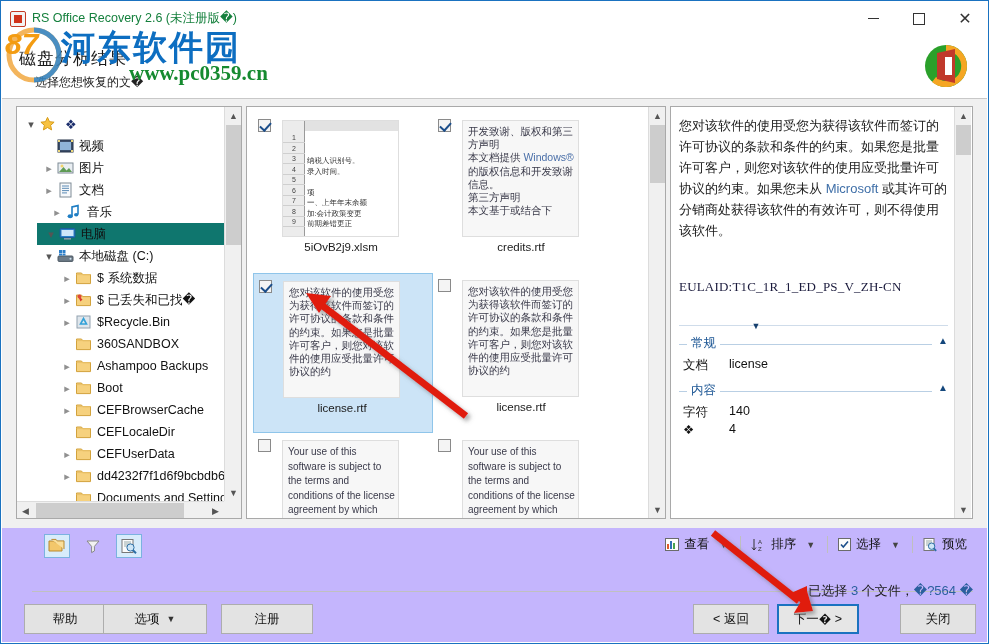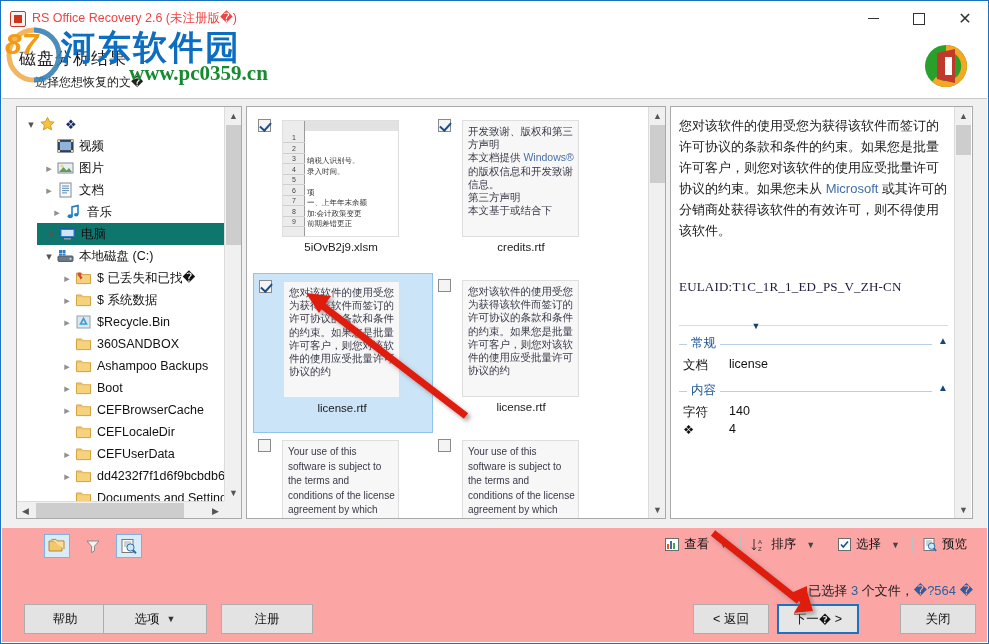--- a/index.html
+++ b/index.html
@@ -23,21 +23,21 @@
     background:#ffffff;
     display:flex; align-items:center;
   }
   .title-icon {
     width:16px; height:16px; margin-left:9px; margin-right:6px;
     border:1px solid #c43b25; background:#f3f3f3;
     display:flex; align-items:center; justify-content:center;
     border-radius:2px;
   }
   .title-icon i { display:block; width:8px; height:8px; background:#d0321a; }
-  .title-text { color:#ef4444; font-size:12.5px; white-space:nowrap; }
+  .title-text { color:#15803d; font-size:12.5px; white-space:nowrap; }
   .win-buttons { position:absolute; right:0; top:0; display:flex; height:35px; }
   .win-btn { width:46px; height:35px; display:flex; align-items:center; justify-content:center;
              color:#333; font-size:13px; }
   .win-btn.min::after { content:""; display:block; width:11px; height:1px; background:#333; }
   .win-btn.max::after { content:""; display:block; width:10px; height:10px; border:1px solid #333; }
   .win-btn.close { font-size:16px; font-weight:300; }
 
   
   .header {
     position:absolute; left:1px; top:35px; right:1px; height:62px;
@@ -154,21 +154,21 @@
   .sect .lbl { position:absolute; left:8px; top:0; color:#1c5694; font-size:12.5px; background:#fff;
                padding:0 4px; }
   .sect .line { position:absolute; left:0; top:9px; right:16px; height:1px; background:#b9cfe4; }
   .sect .col { position:absolute; right:0; top:0; color:#14477c; font-size:10px; }
   .kv { position:absolute; left:8px; right:24px; font-size:12.5px; color:#111; }
   .kv .k { position:absolute; left:4px; }
   .kv .v { position:absolute; left:50px; }
 
   
   .bottom {
-    position:absolute; left:1px; right:1px; bottom:1px; height:114px; background:#fca5a5;
+    position:absolute; left:1px; right:1px; bottom:1px; height:114px; background:#c4b5fd;
   }
   .tools { position:absolute; left:42px; top:6px; display:flex; gap:10px; align-items:center; }
   .tool { width:26px; height:24px; display:flex; align-items:center; justify-content:center; }
   .tool.act { border:1px solid #7bb2e0; background:#d8ecfb; }
 
   .rt-tools { position:absolute; right:14px; top:8px; display:flex; align-items:center; gap:0px; }
   .rt-item { display:flex; align-items:center; gap:5px; padding:0 6px; font-size:12.5px; color:#111; }
   .rt-caret { color:#444; font-size:9px; padding:0 8px 0 4px; }
   .rt-sep { width:1px; height:17px; background:#bfbfbf; margin:0 4px; }
 
@@ -311,35 +311,35 @@
                   <circle cx="13.5" cy="10.7" r="1" fill="#cfe0ee"></circle>
                 </svg>
               </span>
               <span class="t-label">本地磁盘 (C:)</span>
             </div>
             <div class="tree-row" style="padding-left: 42px;">
               <span class="chev closed"></span>
               <span class="ico">
                 <svg width="17" height="16" viewBox="0 0 17 16">
                   <path d="M1.5 3 h5 l1.2 1.6 H15.5 v9 H1.5z" fill="#f6d17e" stroke="#d2a23c"></path>
+                  <path d="M1.5 4.6 h14" stroke="#e9c068"></path>
+                </svg>
+              </span>
+              <span class="t-label">$ 系统数据</span>
+            </div>
+            <div class="tree-row" style="padding-left: 42px;">
+              <span class="chev closed"></span>
+              <span class="ico">
+                <svg width="17" height="16" viewBox="0 0 17 16">
+                  <path d="M1.5 3 h5 l1.2 1.6 H15.5 v9 H1.5z" fill="#f6d17e" stroke="#d2a23c"></path>
                   <path d="M2.5 3 l5 4.5 -2 2z" fill="#d9392b"></path>
                   <circle cx="4.5" cy="4.5" r="2" fill="#e0483a"></circle>
                 </svg>
               </span>
               <span class="t-label">$ 已丢失和已找�</span>
-            </div>
-            <div class="tree-row" style="padding-left: 42px;">
-              <span class="chev closed"></span>
-              <span class="ico">
-                <svg width="17" height="16" viewBox="0 0 17 16">
-                  <path d="M1.5 3 h5 l1.2 1.6 H15.5 v9 H1.5z" fill="#f6d17e" stroke="#d2a23c"></path>
-                  <path d="M1.5 4.6 h14" stroke="#e9c068"></path>
-                </svg>
-              </span>
-              <span class="t-label">$ 系统数据</span>
             </div>
             <div class="tree-row" style="padding-left: 42px;">
               <span class="chev closed"></span>
               <span class="ico">
                 <svg width="17" height="16" viewBox="0 0 17 16">
                   <rect x="2" y="2" width="13" height="12" fill="#dfe6ec" stroke="#92a2b0"></rect>
                   <path d="M8.5 4.5 l3 5.5 h-6z" fill="none" stroke="#35a2d8" stroke-width="1.6"></path>
                 </svg>
               </span>
               <span class="t-label">$Recycle.Bin</span>

